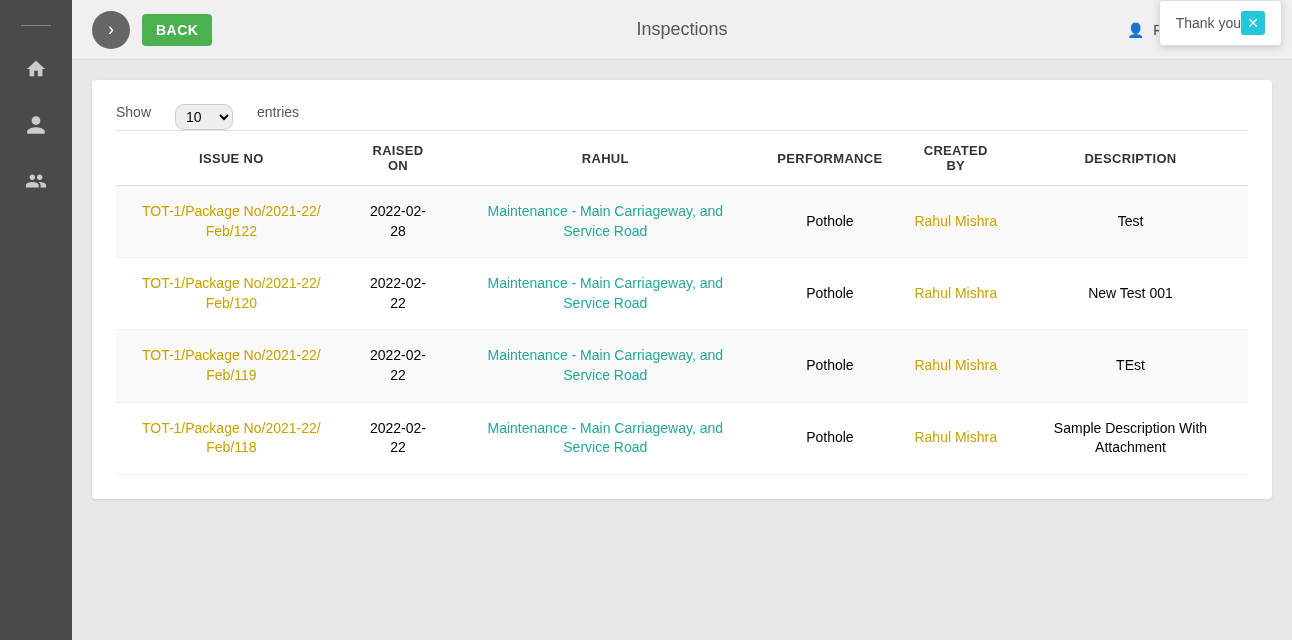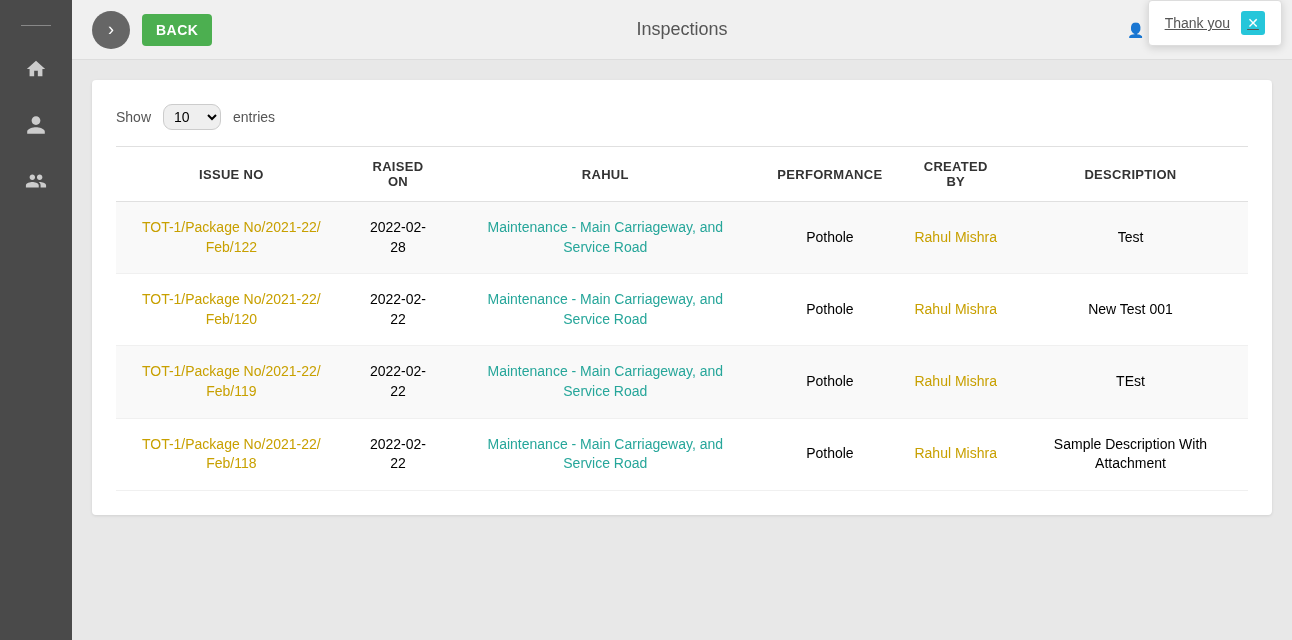--- a/index.html
+++ b/index.html
@@ -118,24 +118,23 @@
       right: 10px;
       background: white;
       border: 1px solid #ddd;
       border-radius: 4px;
       padding: 10px 16px;
       font-size: 14px;
       color: #555;
       box-shadow: 0 2px 8px rgba(0,0,0,0.15);
       display: flex;
       align-items: center;
-      gap: 11px;
+      gap: 0;
       z-index: 100;
       white-space: nowrap;
-      text-decoration: underline;
     }
     .notification-popup .close-btn-notif {
       background: #26c6da;
       border: none;
       width: 24px;
       height: 24px;
       border-radius: 3px;
       cursor: pointer;
       color: white;
       font-size: 14px;
@@ -177,23 +176,22 @@
       border-radius: 4px;
       font-size: 14px;
       font-weight: bold;
       cursor: pointer;
       letter-spacing: 0.5px;
     }
 
     
     .show-entries {
       display: flex;
-      align-items: center;
-      gap: 12px;
-      margin-bottom: 16px;
+      gap: 24px;
+      margin-bottom: 0;
       font-size: 14px;
       color: #555;
     }
     .show-entries select {
       padding: 3px 6px;
       border: 1px solid #ccc;
       border-radius: 9px;
       font-size: 14px;
       cursor: pointer;
     }

